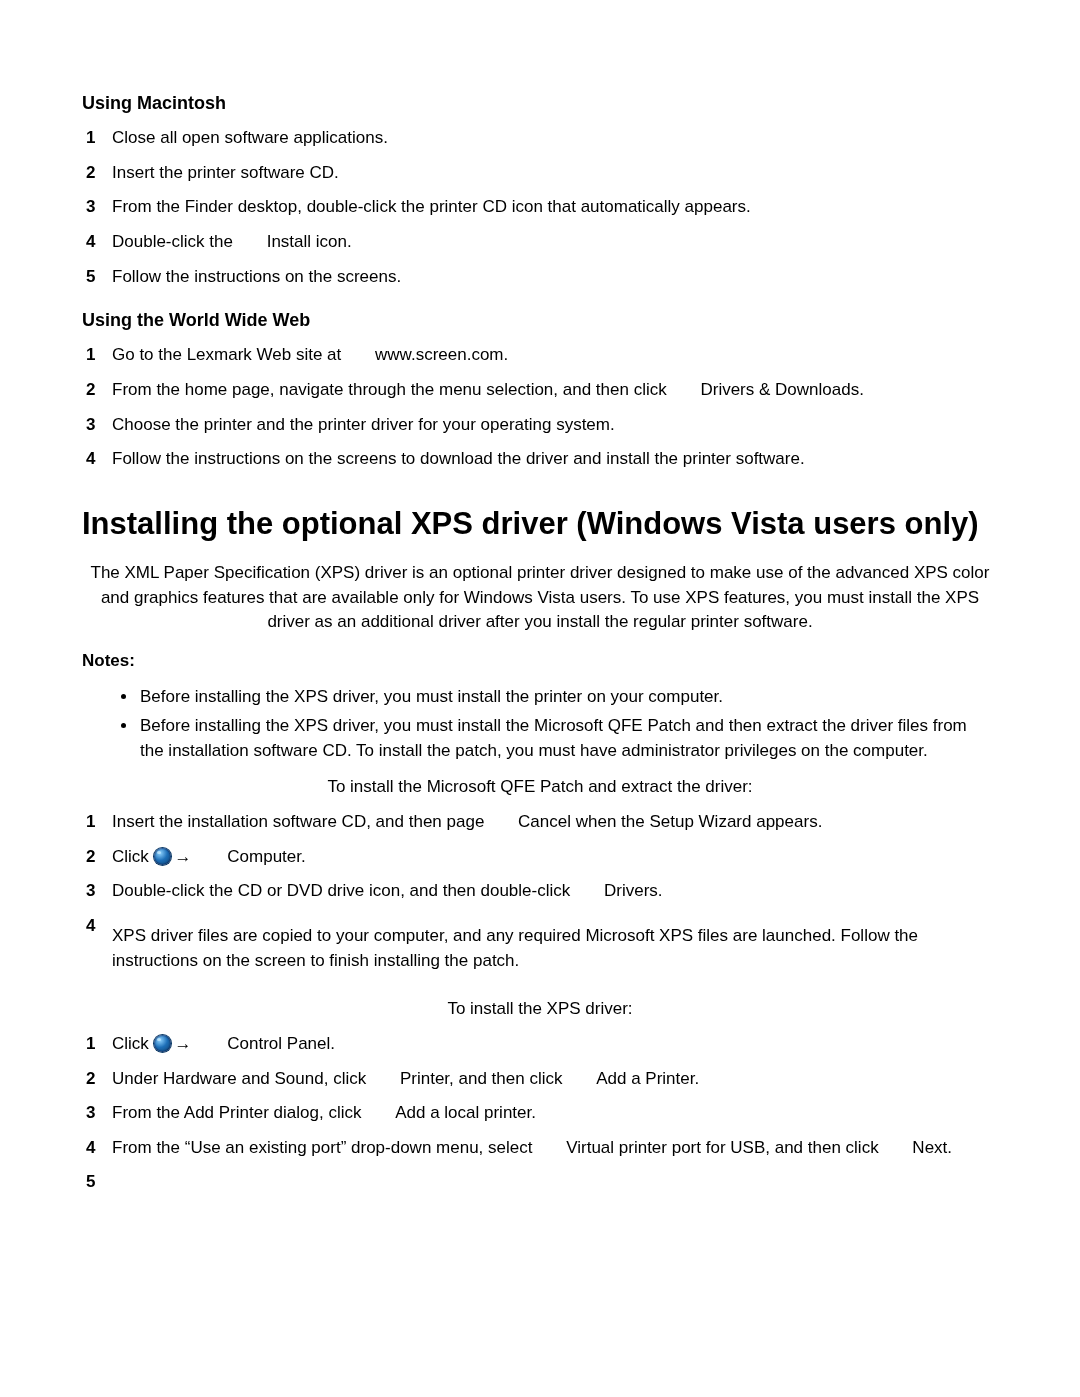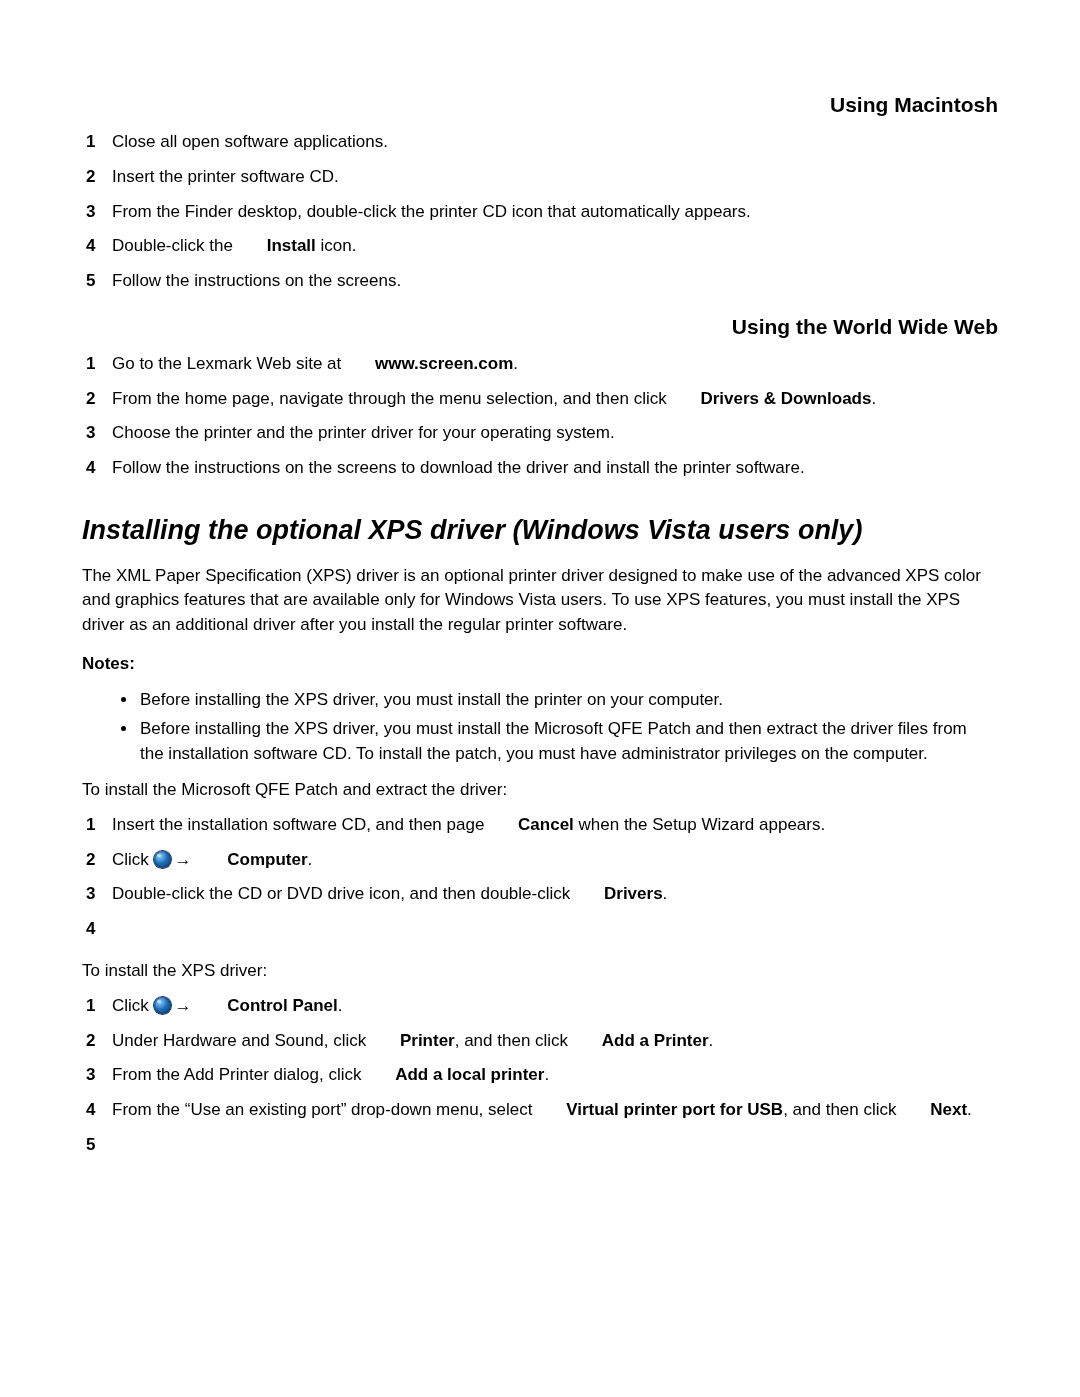--- a/index.html
+++ b/index.html
@@ -8,31 +8,29 @@
     line-height: 1.45;
     color: #000;
     background: #fff;
     margin: 0;
     padding: 80px 82px 40px 82px;
     width: 1080px;
     box-sizing: border-box;
   }
   h2.section {
     font-family: "Trebuchet MS", "Segoe UI", Arial, sans-serif;
-    font-size: 21px;
+    font-size: 18px;
     font-weight: bold;
     margin: 10px 0 10px 0;
-    text-align: right;
   }
   h1.main {
     font-family: "Trebuchet MS", "Segoe UI", Arial, sans-serif;
-    font-size: 27px;
+    font-size: 31px;
     font-weight: bold;
     margin: 30px 0 14px 0;
-    font-style: italic;
   }
   ol.steps {
     list-style: none;
     padding: 0;
     margin: 0 0 18px 0;
   }
   ol.steps > li {
     display: flex;
     align-items: flex-start;
     margin: 10px 0;
@@ -48,23 +46,23 @@
     flex: 1;
   }
   .body p { margin: 0 0 6px 0; }
   .body p.after { margin-top: 10px; }
   ul.bullets {
     list-style: disc;
     padding-left: 52px;
     margin: 6px 0 12px 0;
   }
   ul.bullets li { margin: 4px 4px; padding-left: 2px; }
-  p.para { margin: 8px 0; }
+  p.para { margin: 8px 0; text-align: center; }
   .notes-label { font-weight: bold; margin: 14px 0 12px 0; display:block;}
-  .bold { font-weight: bold; padding-left: 29px; }
+  .bold { font-weight: normal; padding-left: 29px; }
   .start-orb {
     display: inline-block;
     width: 17px; height: 17px;
     border-radius: 50%;
     background: radial-gradient(circle at 35% 30%, #8fd3ff 0%, #1d6fb8 45%, #0b3a66 100%);
     box-shadow: inset 0 0 2px #003, 0 0 0 1px #0b3a66;
     vertical-align: -3px;
     position: relative;
   }
   .start-orb::after{
@@ -158,20 +156,21 @@
     </li>
   <li>
       <span class="num">3</span>
       <span class="body">
         <span>Double-click the CD or DVD drive icon, and then double-click </span><span class="bold">Drivers</span><span>.</span>
       </span>
     </li>
   <li>
       <span class="num">4</span>
       <span class="body">
+        <p class="after">XPS driver files are copied to your computer, and any required Microsoft XPS files are launched. Follow the instructions on the screen to finish installing the patch.</p>
       </span>
     </li>
 </ol>
 
 <p class="para">To install the XPS driver:</p>
 <ol class="steps">
   <li>
       <span class="num">1</span>
       <span class="body">
         <span>Click </span><span class="start-orb"></span><span class="arrow">→</span><span class="bold"> Control Panel</span><span>.</span>

